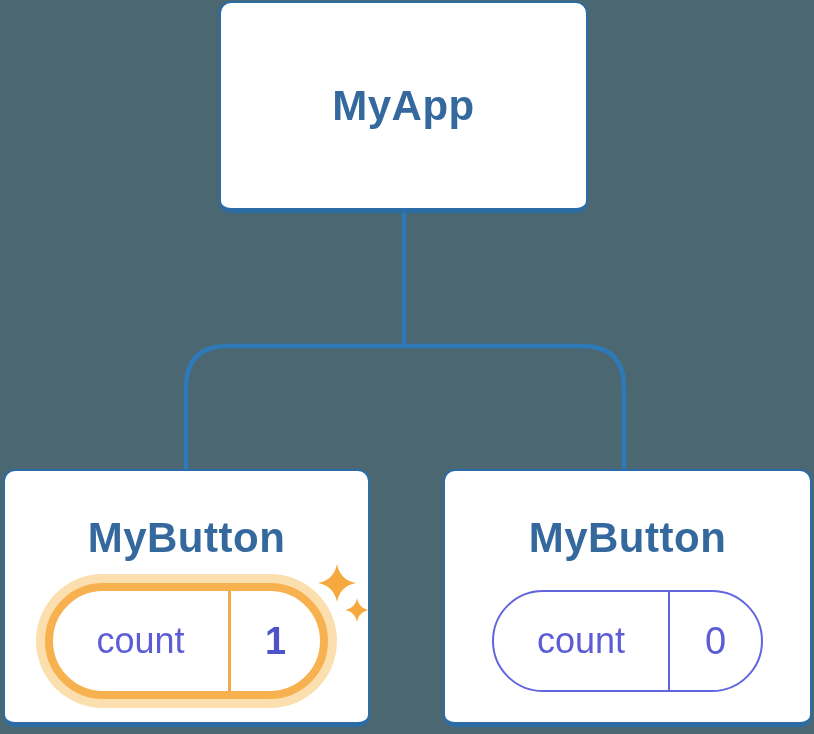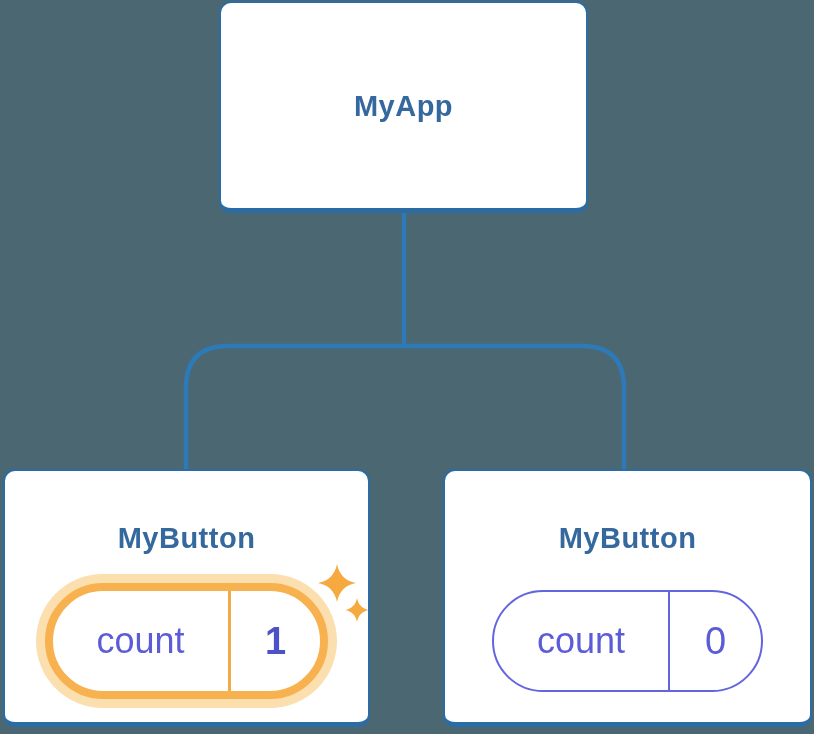--- a/index.html
+++ b/index.html
@@ -26,21 +26,21 @@
     flex-direction: column;
     align-items: center;
   }
   .card.root {
     left: 219px; top: 1px; width: 369px; height: 212px;
     justify-content: center;
   }
   .card.child-left  { left: 3px;   top: 469px; width: 367px; height: 258px; padding-top: 44px; }
   .card.child-right { left: 443px; top: 469px; width: 369px; height: 258px; padding-top: 44px; }
   .title {
-    font-size: 29px;
+    font-size: 42px;
     font-weight: 600;
     letter-spacing: 0.5px;
     color: #35699e;
     line-height: 46px;
     white-space: nowrap;
   }
   .pill {
     box-sizing: border-box;
     display: flex;
     align-items: stretch;

